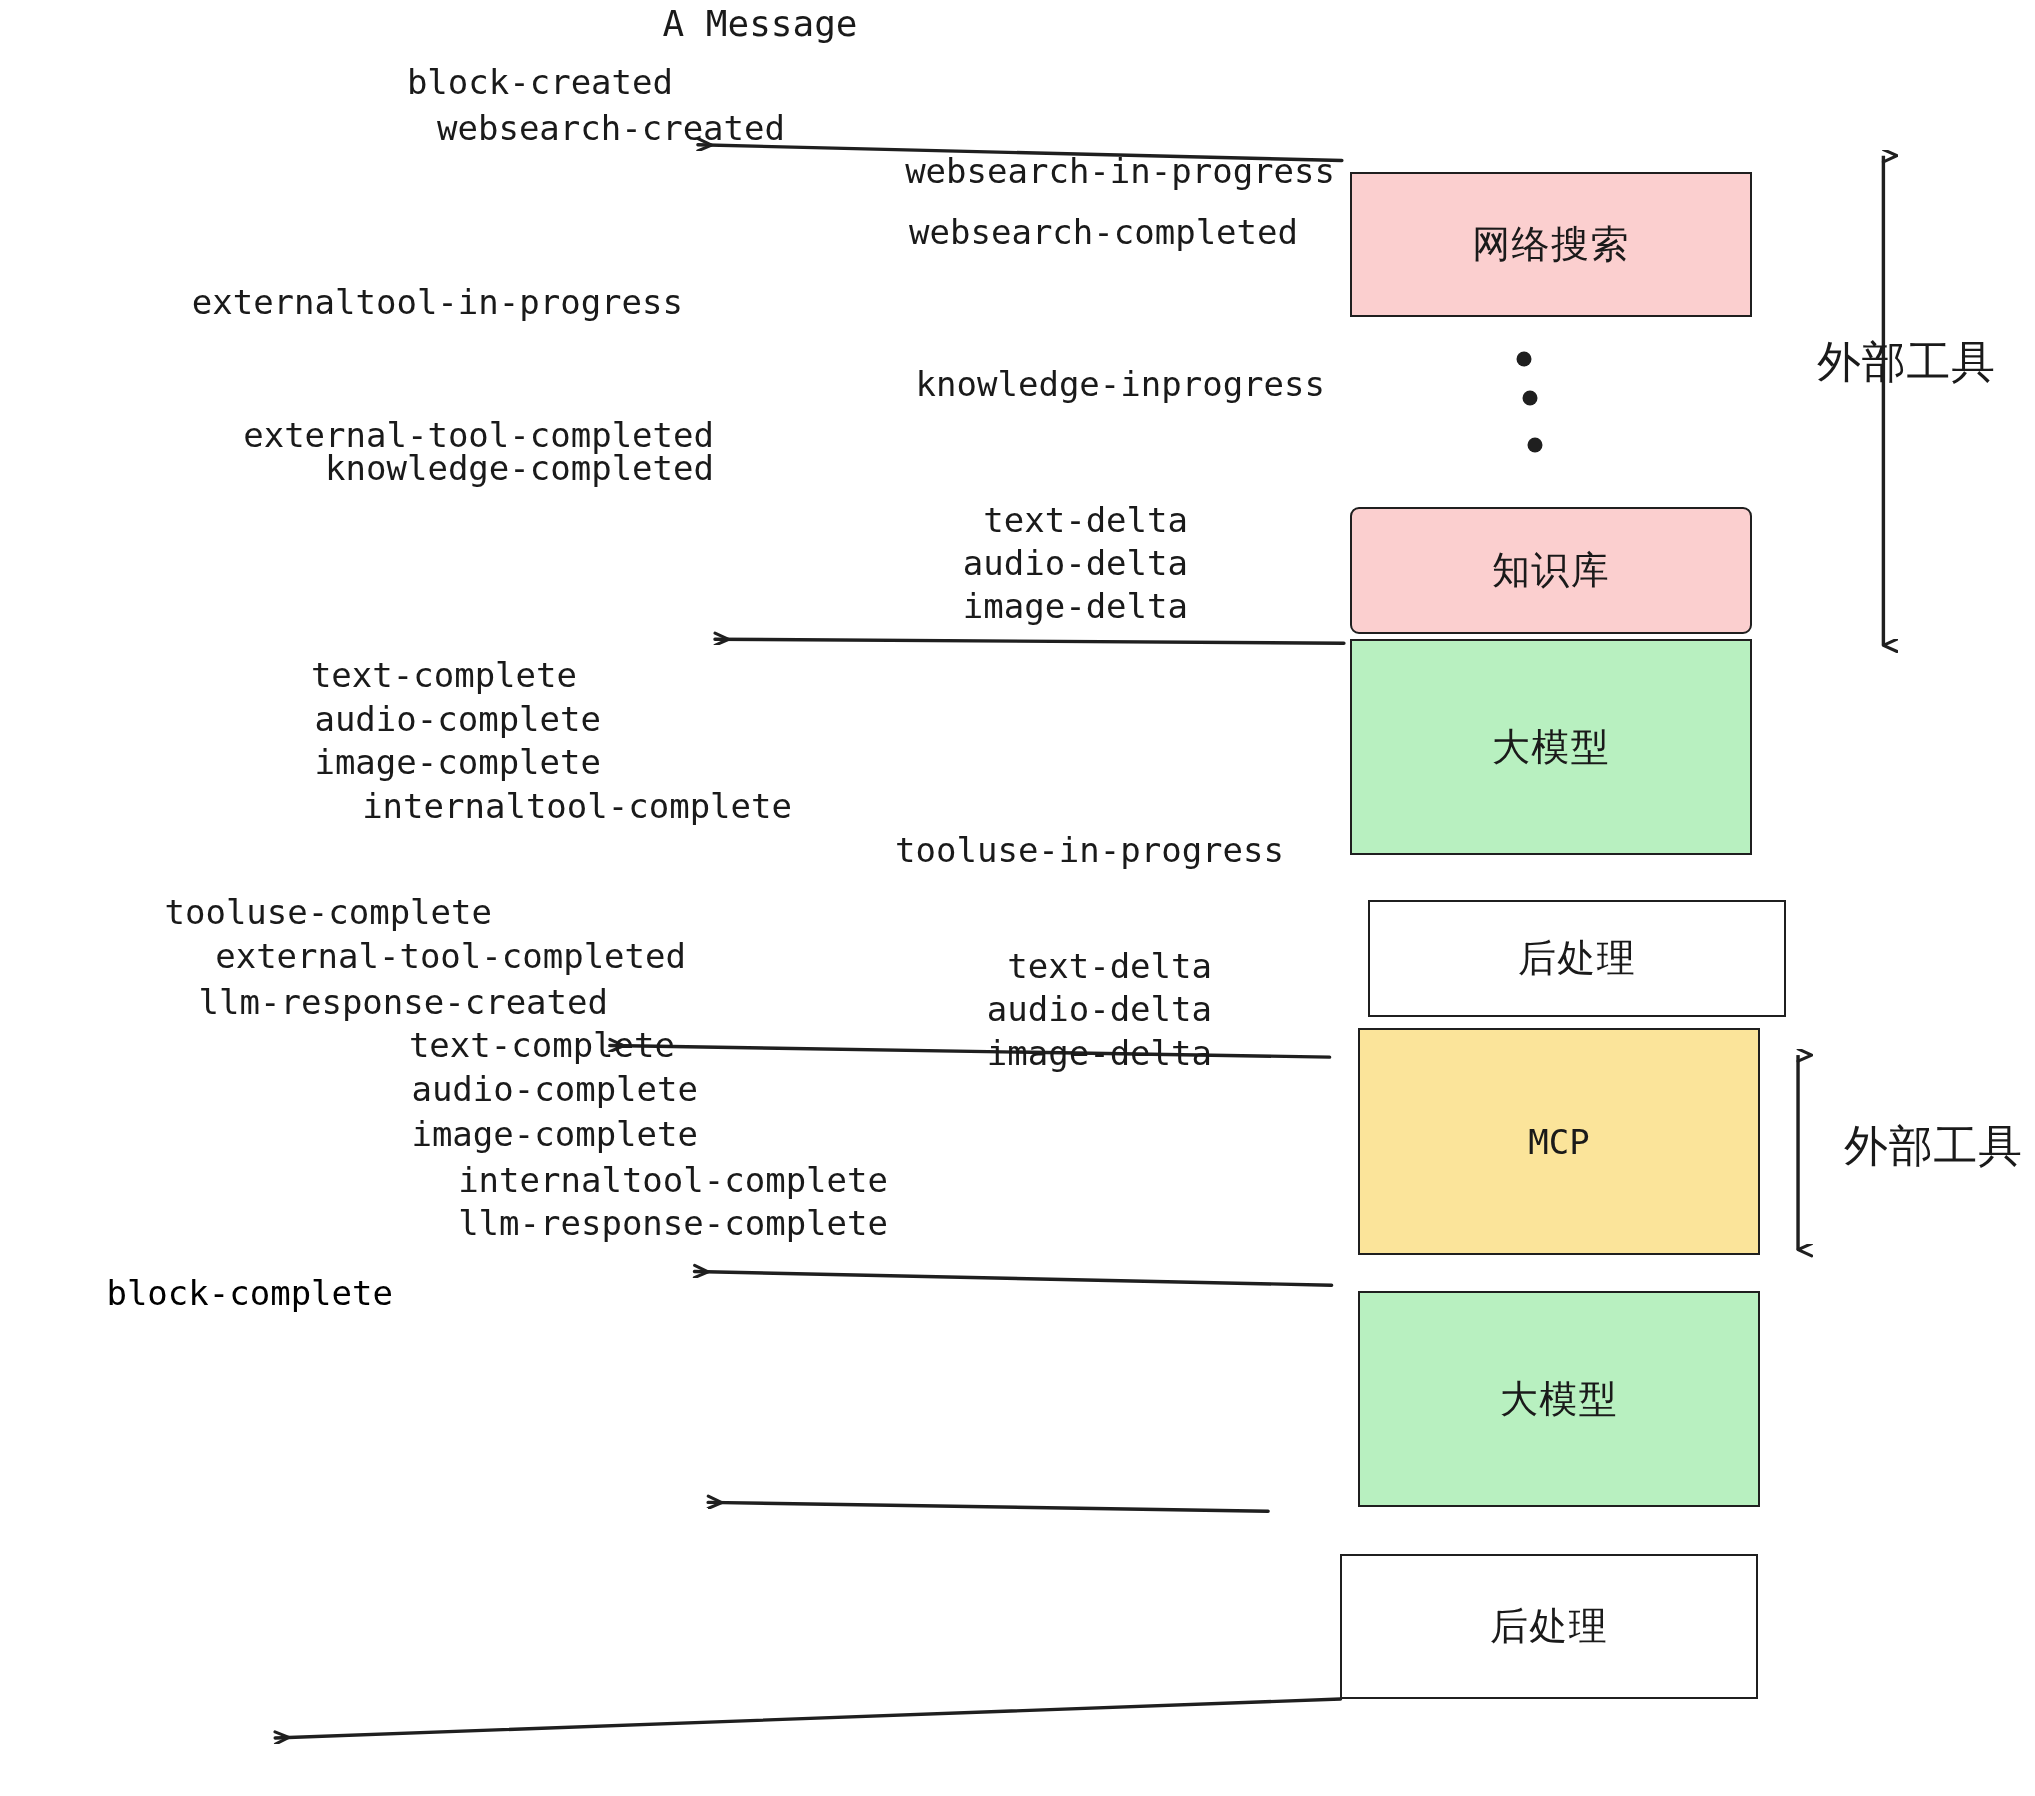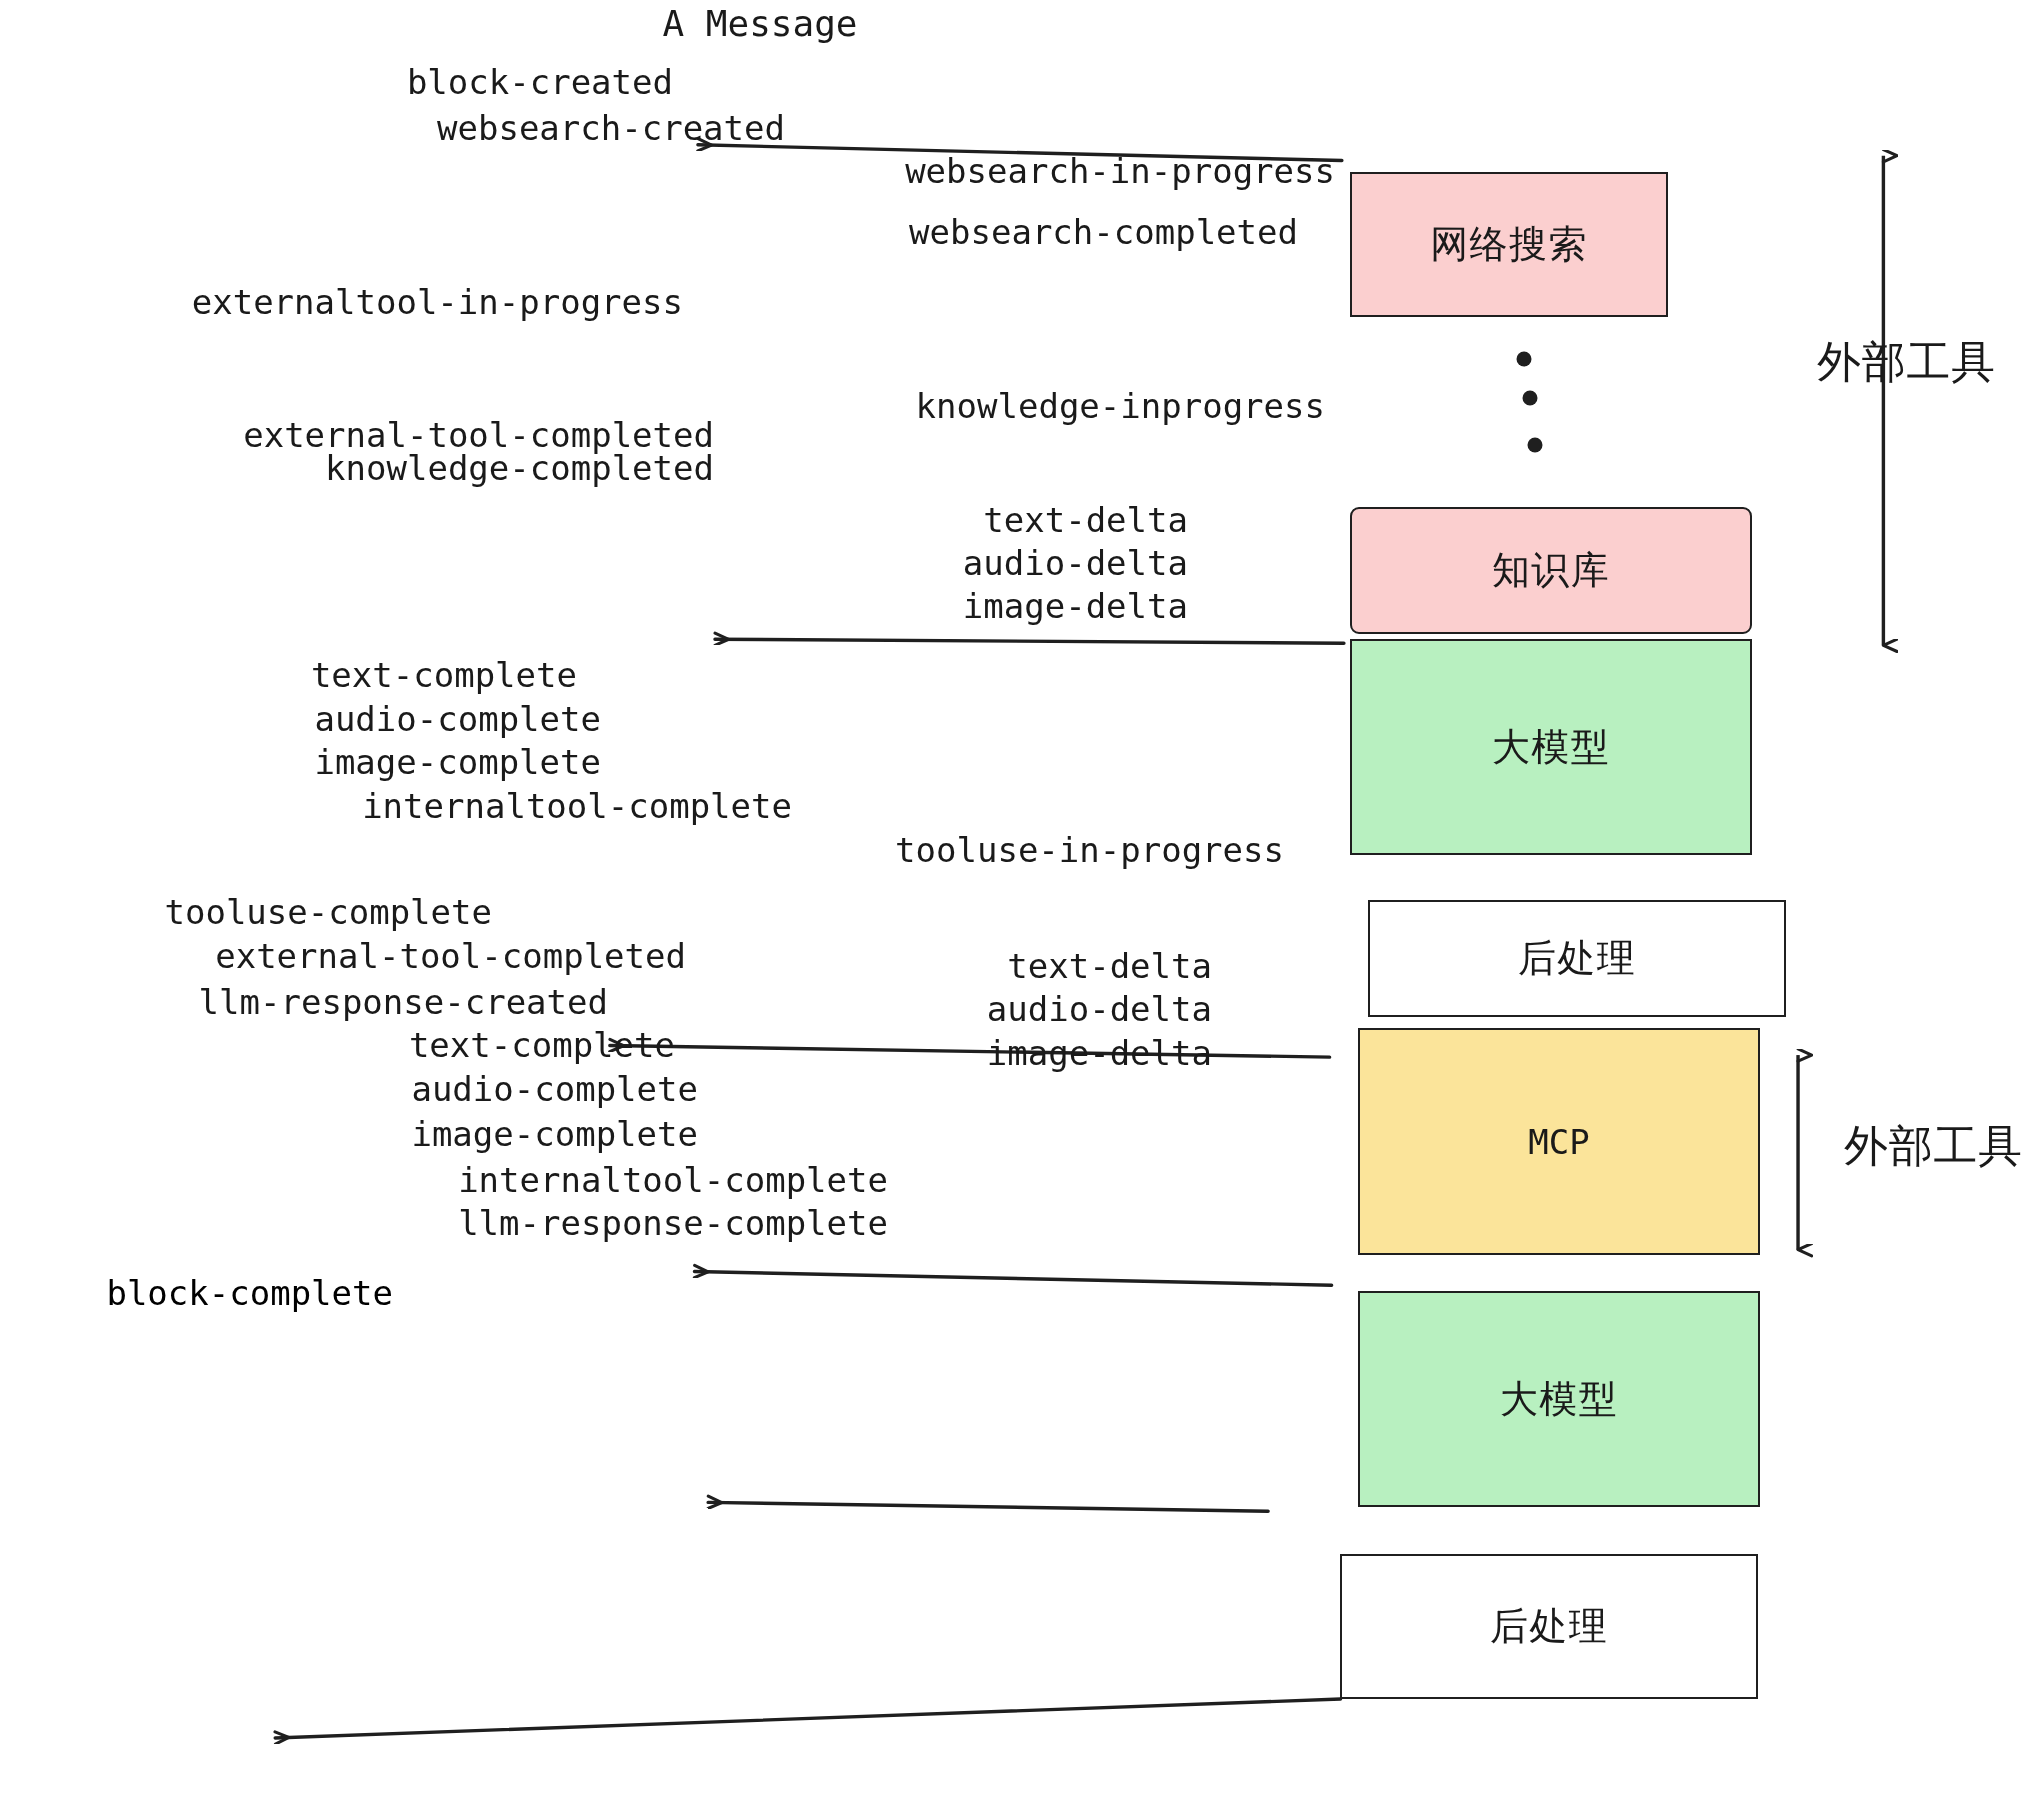--- a/index.html
+++ b/index.html
@@ -81,21 +81,21 @@
       </g>
     <g id="brackets-group">
         <line x1="2758" y1="228" x2="2758" y2="945" stroke="#1f1f1f" stroke-width="5" marker-start="url(#ahu)" marker-end="url(#ahd)"></line>
         <line x1="2633" y1="1545" x2="2633" y2="1830" stroke="#1f1f1f" stroke-width="5" marker-start="url(#ahu)" marker-end="url(#ahd)"></line>
       </g>
   </svg>
 
   <div class="title" style="left:721px; top:23px;">A Message</div>
 
   <div id="nodes-host">
-      <div class="node" style="left: 1350px; top: 172px; width: 318px; height: 145px; background: rgb(251, 207, 207); border-color: rgb(31, 31, 31);">
+      <div class="node" style="left: 1350px; top: 172px; width: 402px; height: 145px; background: rgb(251, 207, 207); border-color: rgb(31, 31, 31);">
         <span>网络搜索</span>
       </div>
       <div class="node" style="left: 1350px; top: 507px; width: 402px; height: 127px; background: rgb(251, 207, 207); border-color: rgb(31, 31, 31); border-radius: 9px;">
         <span>知识库</span>
       </div>
       <div class="node" style="left: 1350px; top: 639px; width: 402px; height: 216px; background: rgb(184, 240, 192); border-color: rgb(31, 31, 31);">
         <span>大模型</span>
       </div>
       <div class="node" style="left: 1368px; top: 900px; width: 418px; height: 117px; background: rgb(255, 255, 255); border-color: rgb(31, 31, 31);">
         <span>后处理</span>
@@ -110,21 +110,21 @@
         <span>后处理</span>
       </div>
     </div>
 
   <div id="events-host">
       <div class="evt r" style="left: 673px; top: 82px; color: rgb(26, 26, 26);">block-created</div>
       <div class="evt r" style="left: 785px; top: 128px; color: rgb(26, 26, 26);">websearch-created</div>
       <div class="evt r" style="left: 1335px; top: 171px; color: rgb(26, 26, 26);">websearch-in-progress</div>
       <div class="evt r" style="left: 1298px; top: 232px; color: rgb(26, 26, 26);">websearch-completed</div>
       <div class="evt r" style="left: 683px; top: 302px; color: rgb(26, 26, 26);">externaltool-in-progress</div>
-      <div class="evt r" style="left: 1325px; top: 406px; color: rgb(26, 26, 26);">knowledge-inprogress</div>
+      <div class="evt r" style="left: 1325px; top: 384px; color: rgb(26, 26, 26);">knowledge-inprogress</div>
       <div class="evt r" style="left: 714px; top: 435px; color: rgb(26, 26, 26);">external-tool-completed</div>
       <div class="evt r" style="left: 714px; top: 468px; color: rgb(26, 26, 26);">knowledge-completed</div>
       <div class="evt r" style="left: 1188px; top: 520px; color: rgb(26, 26, 26);">text-delta</div>
       <div class="evt r" style="left: 1188px; top: 563px; color: rgb(26, 26, 26);">audio-delta</div>
       <div class="evt r" style="left: 1188px; top: 606px; color: rgb(26, 26, 26);">image-delta</div>
       <div class="evt r" style="left: 577px; top: 675px; color: rgb(26, 26, 26);">text-complete</div>
       <div class="evt r" style="left: 601px; top: 719px; color: rgb(26, 26, 26);">audio-complete</div>
       <div class="evt r" style="left: 601px; top: 762px; color: rgb(26, 26, 26);">image-complete</div>
       <div class="evt r" style="left: 792px; top: 806px; color: rgb(26, 26, 26);">internaltool-complete</div>
       <div class="evt r" style="left: 1284px; top: 850px; color: rgb(26, 26, 26);">tooluse-in-progress</div>

